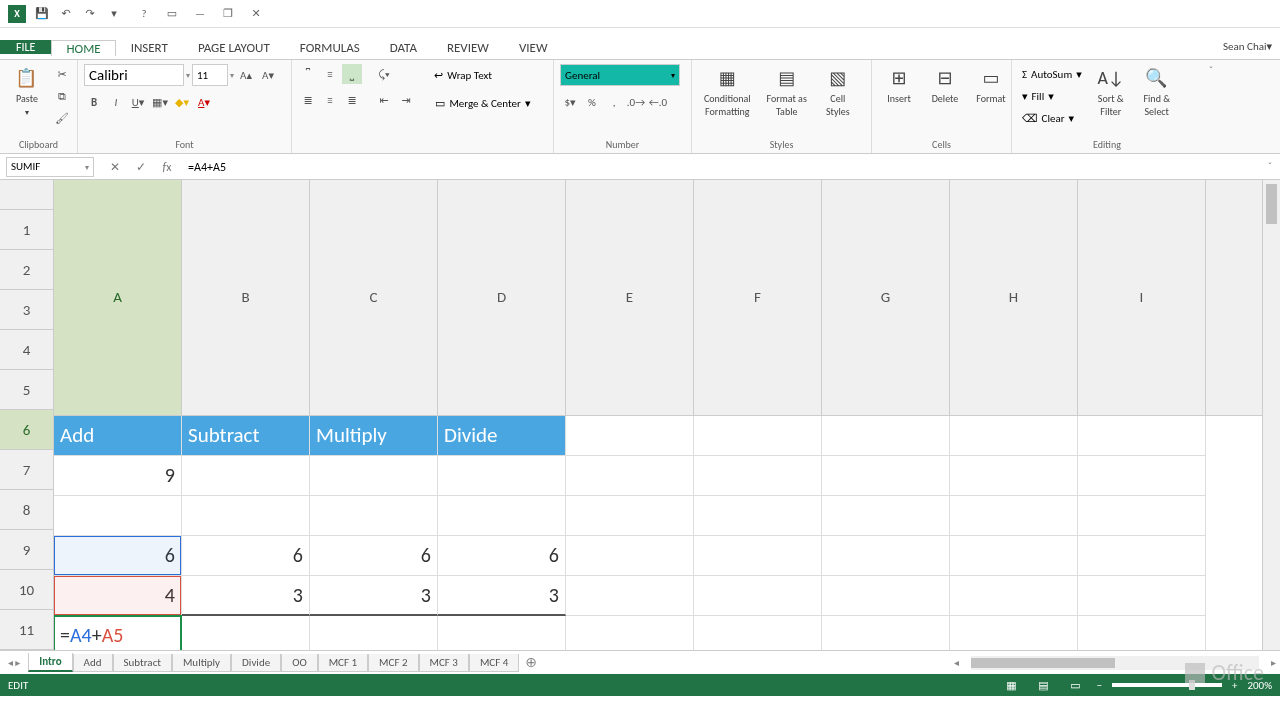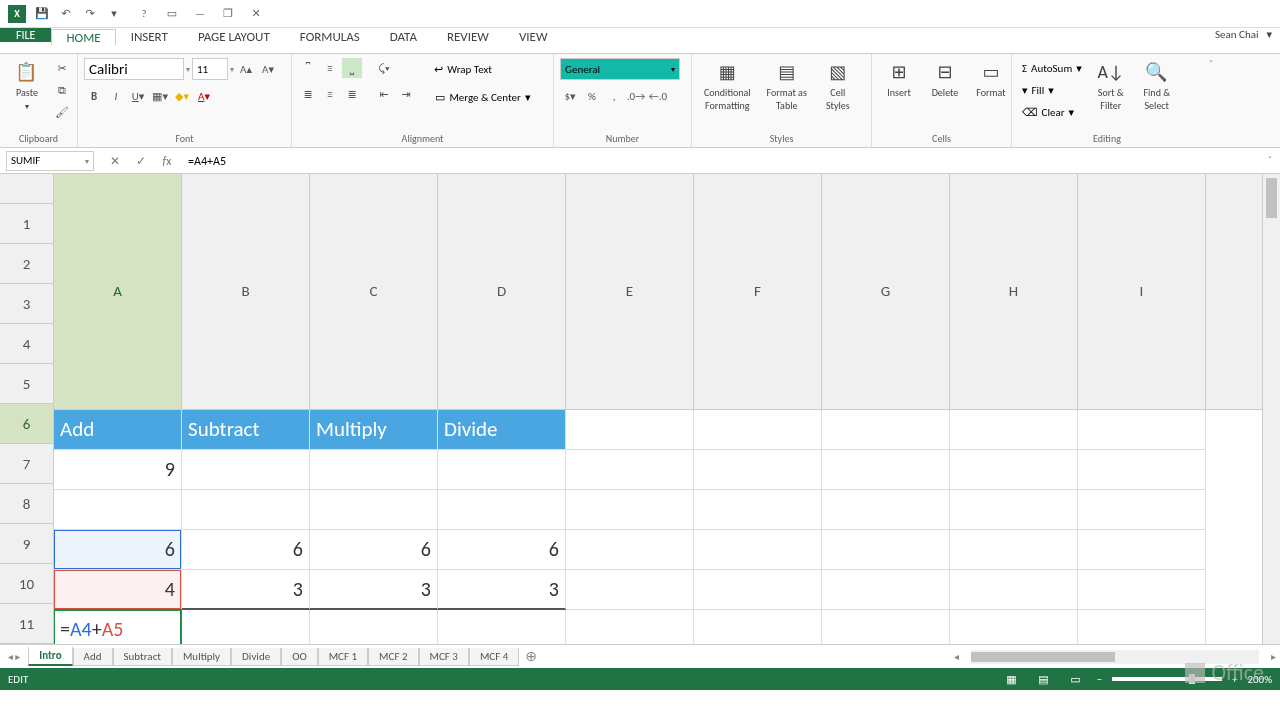--- a/index.html
+++ b/index.html
@@ -8,26 +8,26 @@
 
 .titlebar { height: 28px; background: #fff; display: flex; align-items: center; border-bottom: 1px solid #ddd; }
 .qat { display: flex; align-items: center; gap: 8px; padding: 0 8px; }
 .qat-icon { width: 16px; height: 16px; display: flex; align-items: center; justify-content: center; font-size: 11px; color: #555; }
 .excel-icon { background: #217346; color: #fff; font-weight: bold; font-size: 10px; width: 18px; height: 18px; display:flex; align-items:center; justify-content:center; }
 .title-center { flex: 1; text-align: center; font-size: 12px; color: #666; }
 .winbtns { display: flex; }
 .winbtn { width: 28px; height: 24px; display:flex; align-items:center; justify-content:center; font-size: 11px; color: #666; }
 
 
-.tabrow { height: 26px; background: #fff; display: flex; align-items: flex-start; border-bottom: 1px solid #ccc; }
+.tabrow { height: 26px; background: #fff; display: flex; align-items: center; border-bottom: 1px solid #ccc; margin-top: 6px; }
 .filetab { background: #217346; color: #fff; padding: 0 16px; display:flex; align-items:center; font-size: 12px; }
 .rtab { padding: 0 14px; display:flex; align-items:center; font-size: 13px; color: #444; border: 1px solid transparent; border-bottom: none; cursor: pointer; }
 .rtab.active { border-color: #ccc; background: #fff; color: #217346; position: relative; top: 1px; }
 .tabspacer { flex: 1; }
-.userarea { display:flex; align-items:center; padding: 0 8px; font-size: 11px; color: #444; gap: 8px; }
+.userarea { display:flex; align-items:center; padding: 0 8px; font-size: 11px; color: #444; gap: 0; }
 
 
 .ribbon { height: 94px; background: #f9f9f9; border-bottom: 1px solid #ccc; display: flex; }
 .group { border-right: 1px solid #ddd; display: flex; flex-direction: column; padding: 4px 6px 0; }
 .group-body { flex: 1; display: flex; align-items: flex-start; gap: 4px; }
 .group-label { font-size: 10px; color: #666; text-align: center; padding: 2px 0; position: relative; }
 .smallbtn { width: 20px; height: 20px; display:flex; align-items:center; justify-content:center; font-size: 11px; color: #555; }
 .bigbtn { display:flex; flex-direction:column; align-items:center; justify-content:center; padding: 2px 6px; font-size: 10px; color: #444; gap: 2px; min-width: 42px; }
 .bigbtn-icon { width: 24px; height: 24px; display:flex; align-items:center; justify-content:center; font-size: 18px; }
 .col { display:flex; flex-direction:column; gap: 2px; }
@@ -203,21 +203,20 @@
         </div>
       </div>
       <div class="col" style="gap:6px;margin-left:8px">
         <div class="wrapbtn">
             <span>↩</span>
             <span>Wrap Text</span>
           </div>
         <div class="mergebtn"><span>▭</span><span>Merge &amp; Center</span> ▾</div>
       </div>
     </div>
-    <div class="group-label">Alignment</div>
   </div>
 
   <div class="group" style="width:138px">
     <div class="group-body col" style="gap:6px">
       <div class="numsel">
           <span>General</span>
           <span style="font-size:8px">▾</span>
         </div>
       <div class="row">
         <div class="smallbtn">$▾</div>

